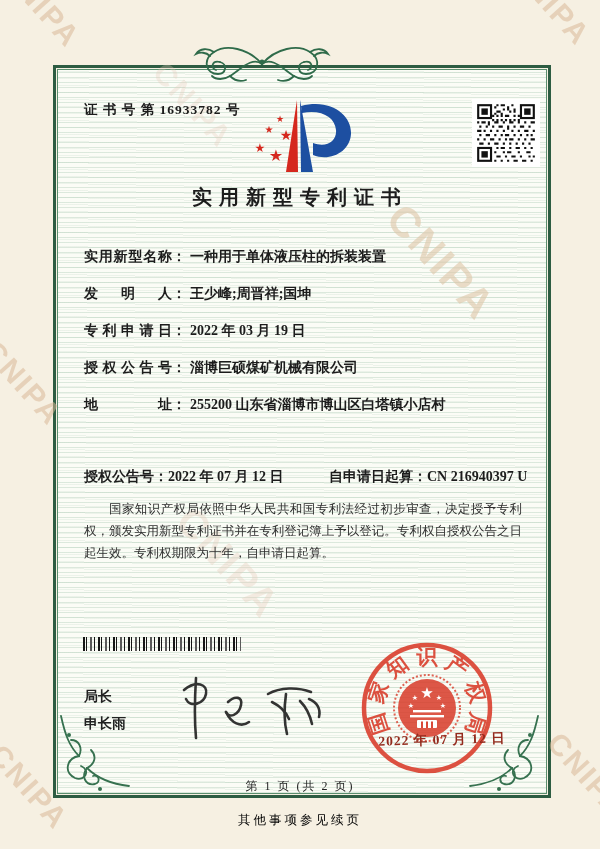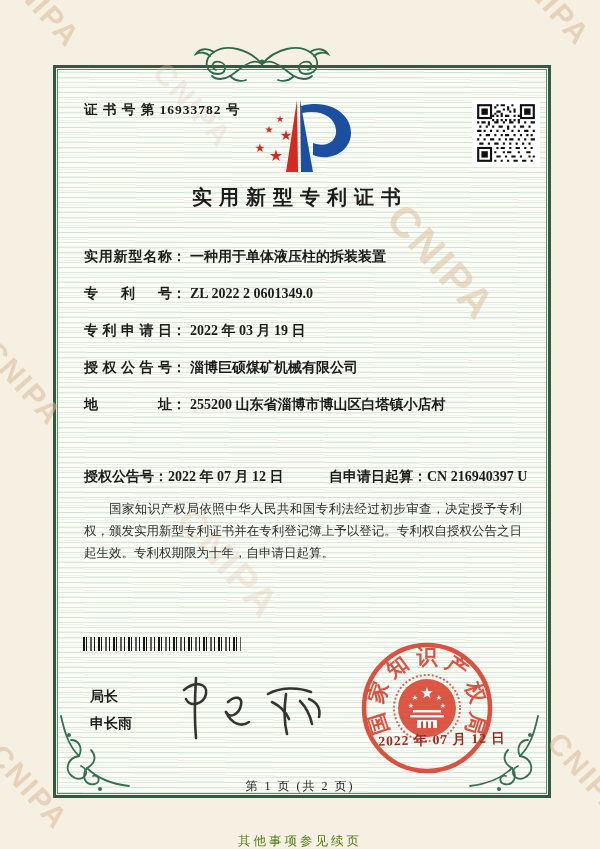--- a/index.html
+++ b/index.html
@@ -58,31 +58,31 @@
   .paras{position:absolute; left:80px; top:494px; width:446px; font-size:12.5px; line-height:22px; color:#2e2e2e; text-align:justify;}
   .paras p{margin:4px; text-indent:2em;}
   .barcode{
     position:absolute; left:83px; top:637px; width:158px; height:14px;
     background:repeating-linear-gradient(90deg,
       #161616 0 2px, rgba(0,0,0,0) 2px 3px,
       #161616 3px 4px, rgba(0,0,0,0) 4px 7px,
       #5a5a5a 7px 9px, rgba(0,0,0,0) 9px 11px,
       #161616 11px 12px, rgba(0,0,0,0) 12px 15px);
   }
-  .signer{position:absolute; left:90px; top:688px; font-family:"Liberation Sans","DejaVu Sans",sans-serif; font-weight:bold; font-size:14px; color:#222;}
+  .signer{position:absolute; left:84px; top:688px; font-family:"Liberation Sans","DejaVu Sans",sans-serif; font-weight:bold; font-size:14px; color:#222;}
   .signer div{margin-bottom:9px;}
   .signature{position:absolute; left:168px; top:672px;}
   .seal{position:absolute; left:357px; top:638px; mix-blend-mode:multiply; opacity:.93;}
   .seal-date{
     position:absolute; left:362px; top:731px; width:160px; text-align:center;
     font-size:13.5px; font-weight:bold; color:#942a1d; letter-spacing:1px;
     transform:rotate(-1.5deg); white-space:nowrap;
   }
   .page-footer{position:absolute; left:0; top:778px; width:600px; text-align:center; font-size:12px; letter-spacing:2px; color:#222;}
-  .cont-note{position:absolute; left:0; top:833px; width:600px; text-align:center; font-size:12.5px; letter-spacing:3px; color:#4d7c0f;}
+  .cont-note{position:absolute; left:0; top:812px; width:600px; text-align:center; font-size:12.5px; letter-spacing:3px; color:#000000;}
 </style>
 </head>
 <body>
 
 <div class="page">
 
   <div class="frame-outer">
     <div class="frame-inner"></div>
   </div>
 
@@ -173,21 +173,21 @@
       </svg>
     </div>
 
     <div class="title">实用新型专利证书</div>
 
     <div class="fields">
       <div class="field-row">
         <span class="f-label">实用新型名称</span><span class="f-colon">：</span><span class="f-value">一种用于单体液压柱的拆装装置</span>
       </div>
       <div class="field-row">
-        <span class="f-label">专利号</span><span class="f-colon">：</span><span class="f-value">ZL 2022 2 0601349.0</span>
+        <span class="f-label">发明人</span><span class="f-colon">：</span><span class="f-value">王少峰;周晋祥;国坤</span>
       </div>
       <div class="field-row">
         <span class="f-label">专利申请日</span><span class="f-colon">：</span><span class="f-value">2022 年 03 月 19 日</span>
       </div>
       <div class="field-row">
         <span class="f-label">授权公告号</span><span class="f-colon">：</span><span class="f-value">淄博巨硕煤矿机械有限公司</span>
       </div>
       <div class="field-row">
         <span class="f-label">地址</span><span class="f-colon">：</span><span class="f-value">255200 山东省淄博市博山区白塔镇小店村</span>
       </div>

